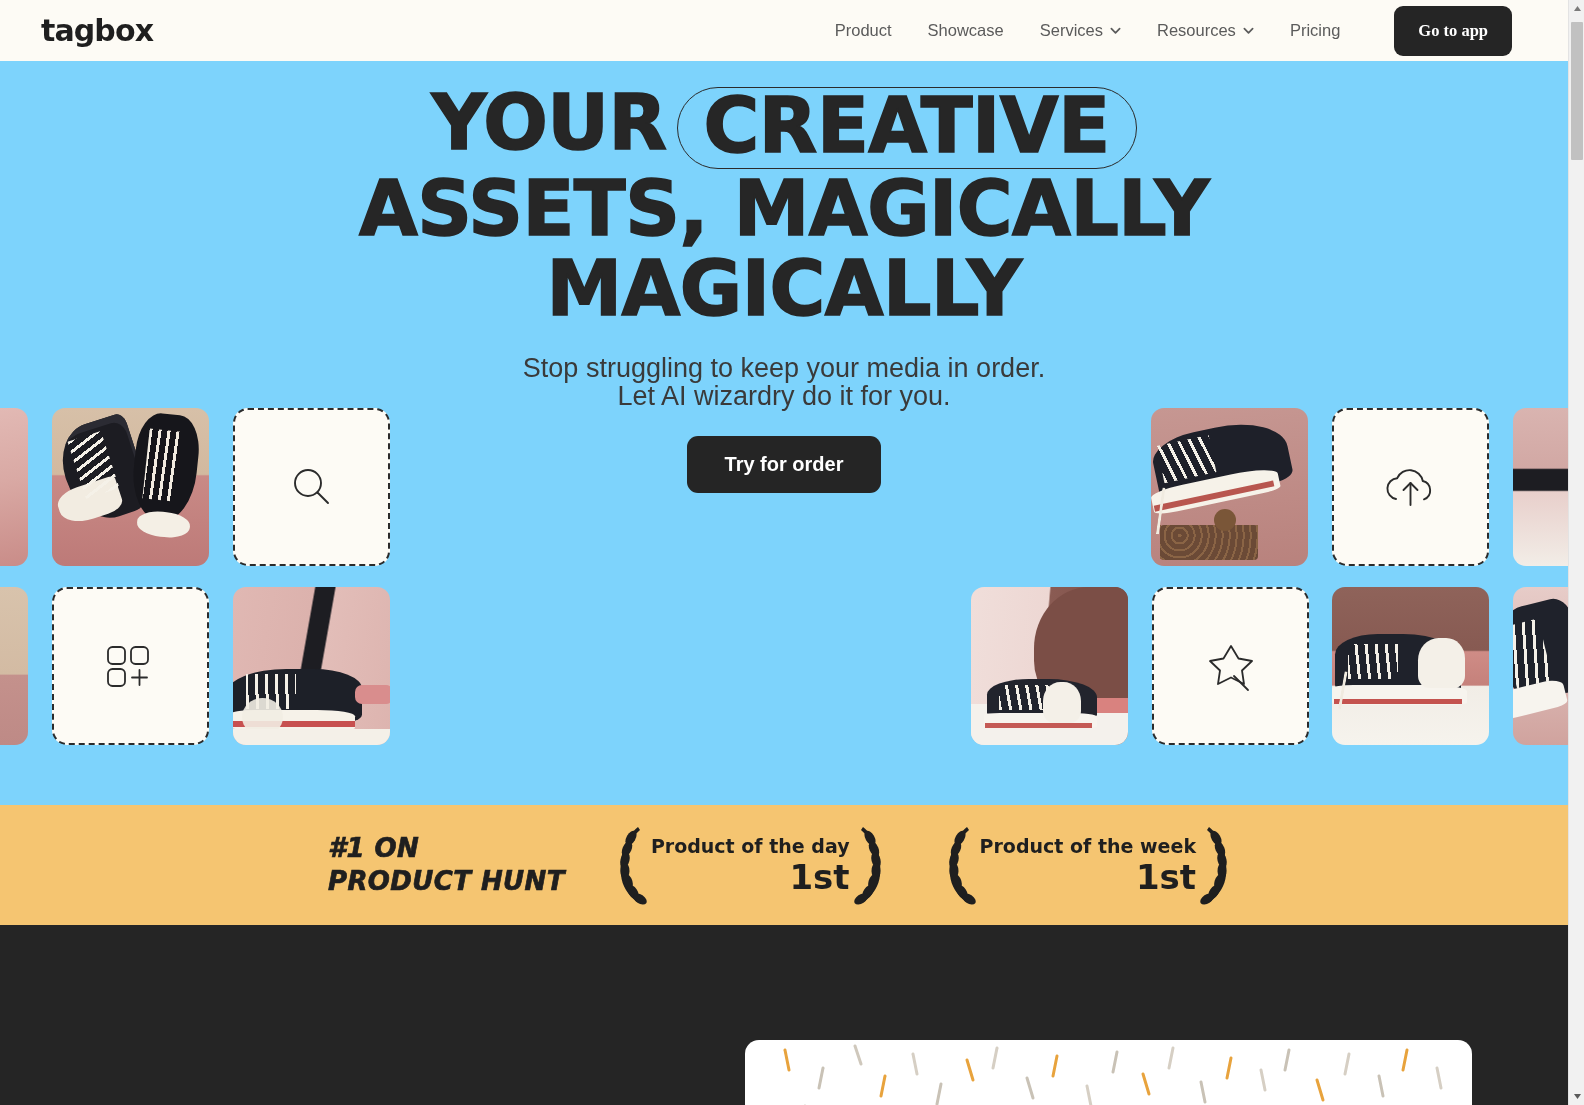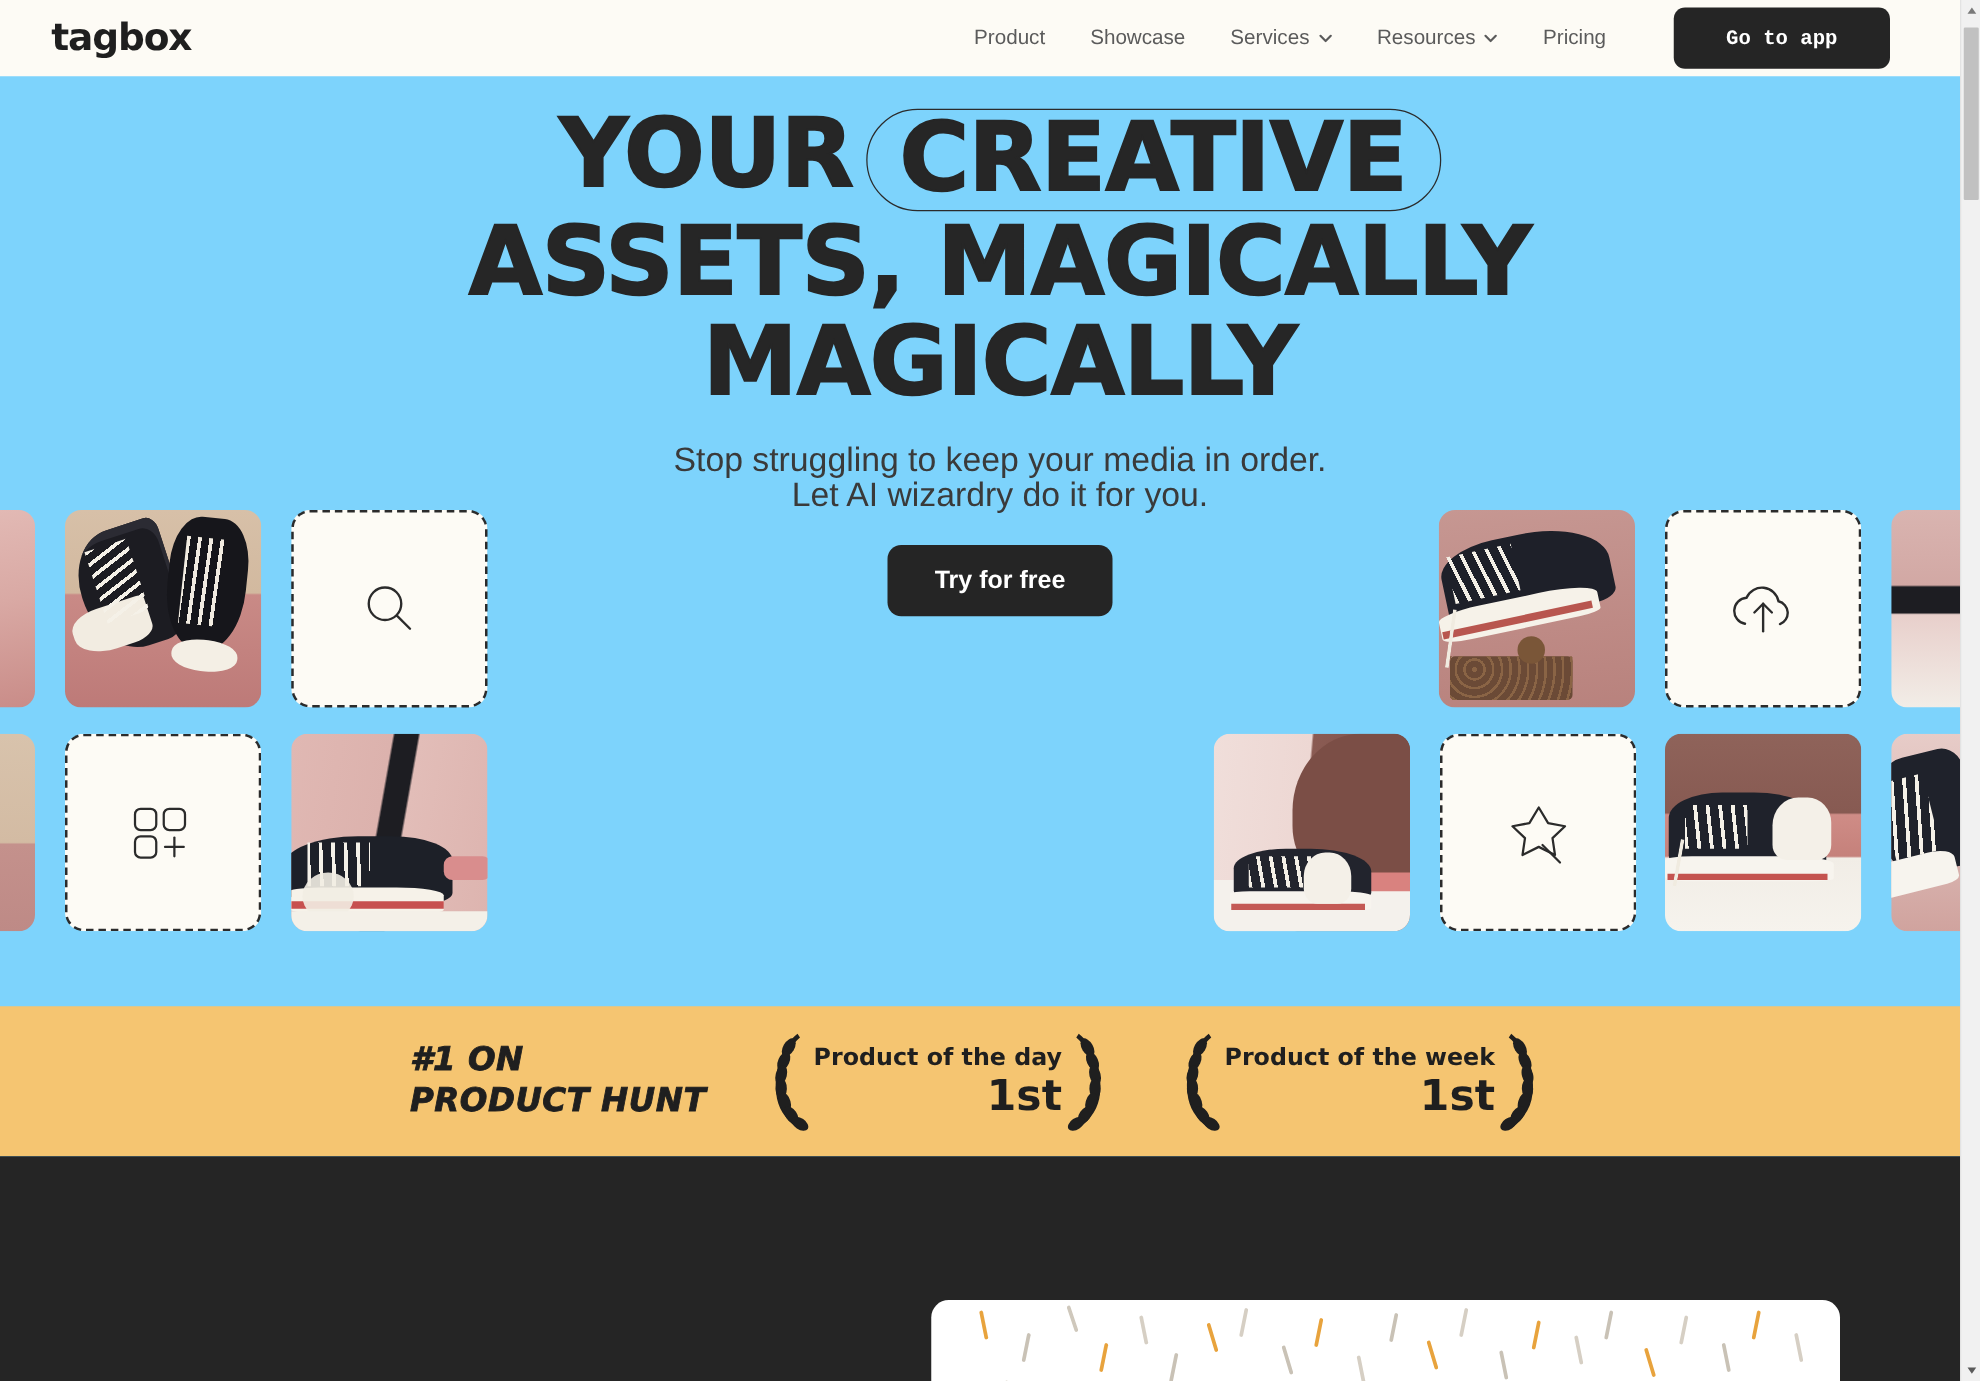--- a/index.html
+++ b/index.html
@@ -26,26 +26,26 @@
   }
   .nav-right{margin-left:auto;display:flex;align-items:center;gap:0;padding-right:56px;justify-content:flex-end;}
   .nav-link{
     font-size:16.5px;color:#5b5b5b;padding:6px 18px;cursor:pointer;
     display:flex;align-items:center;gap:7px;white-space:nowrap;
   }
   .caret{display:inline-block;width:11px;height:11px;}
   .caret svg{display:block;}
   .cta-nav{
     margin-left:36px;background:#252525;color:#fff;border:none;border-radius:9px;
-    font-size:16.5px;font-weight:700;padding:15px 42px;cursor:pointer;
-    font-family:Liberation Mono, monospace;
-  }
-
-  
-  .hero{position:absolute;left:16px;top:61px;width:1568px;z-index:30;text-align:center;}
+    font-size:16.5px;font-weight:700;padding:15px 24px;cursor:pointer;
+    font-family:Liberation Serif, serif;
+  }
+
+  
+  .hero{position:absolute;left:0;top:61px;width:1568px;z-index:30;text-align:center;}
   .headline{
     font-family:"DejaVu Sans",sans-serif;
     font-weight:700;font-size:76px;line-height:80px;color:#262626;
     letter-spacing:-0.5px;padding-top:22px;
     -webkit-text-stroke:1.6px #262626;
   }
   .hl-line{display:block;}
   .pill{
     display:inline-block;border:1.6px solid #2b2b2b;border-radius:46px;
     padding:2px 26px 6px 26px;margin-left:10px;vertical-align:middle;
@@ -295,21 +295,21 @@
       <span class="hl-line">
         <span>YOUR</span><span class="pill">CREATIVE</span>
       </span>
       <span class="hl-line">ASSETS, MAGICALLY</span>
       <span class="hl-line">MAGICALLY</span>
     </div>
     <div class="sub">
       <div>Stop struggling to keep your media in order.</div>
       <div>Let AI wizardry do it for you.</div>
     </div>
-    <button class="cta-hero">Try for free</button>
+    <button class="cta-hero">Try for order</button>
   </div>
 
   <div class="banner">
     <div class="ph-rank">
       <div>#1 ON</div>
       <div>PRODUCT HUNT</div>
     </div>
 
     <div class="badge">
       <span class="laurel">

